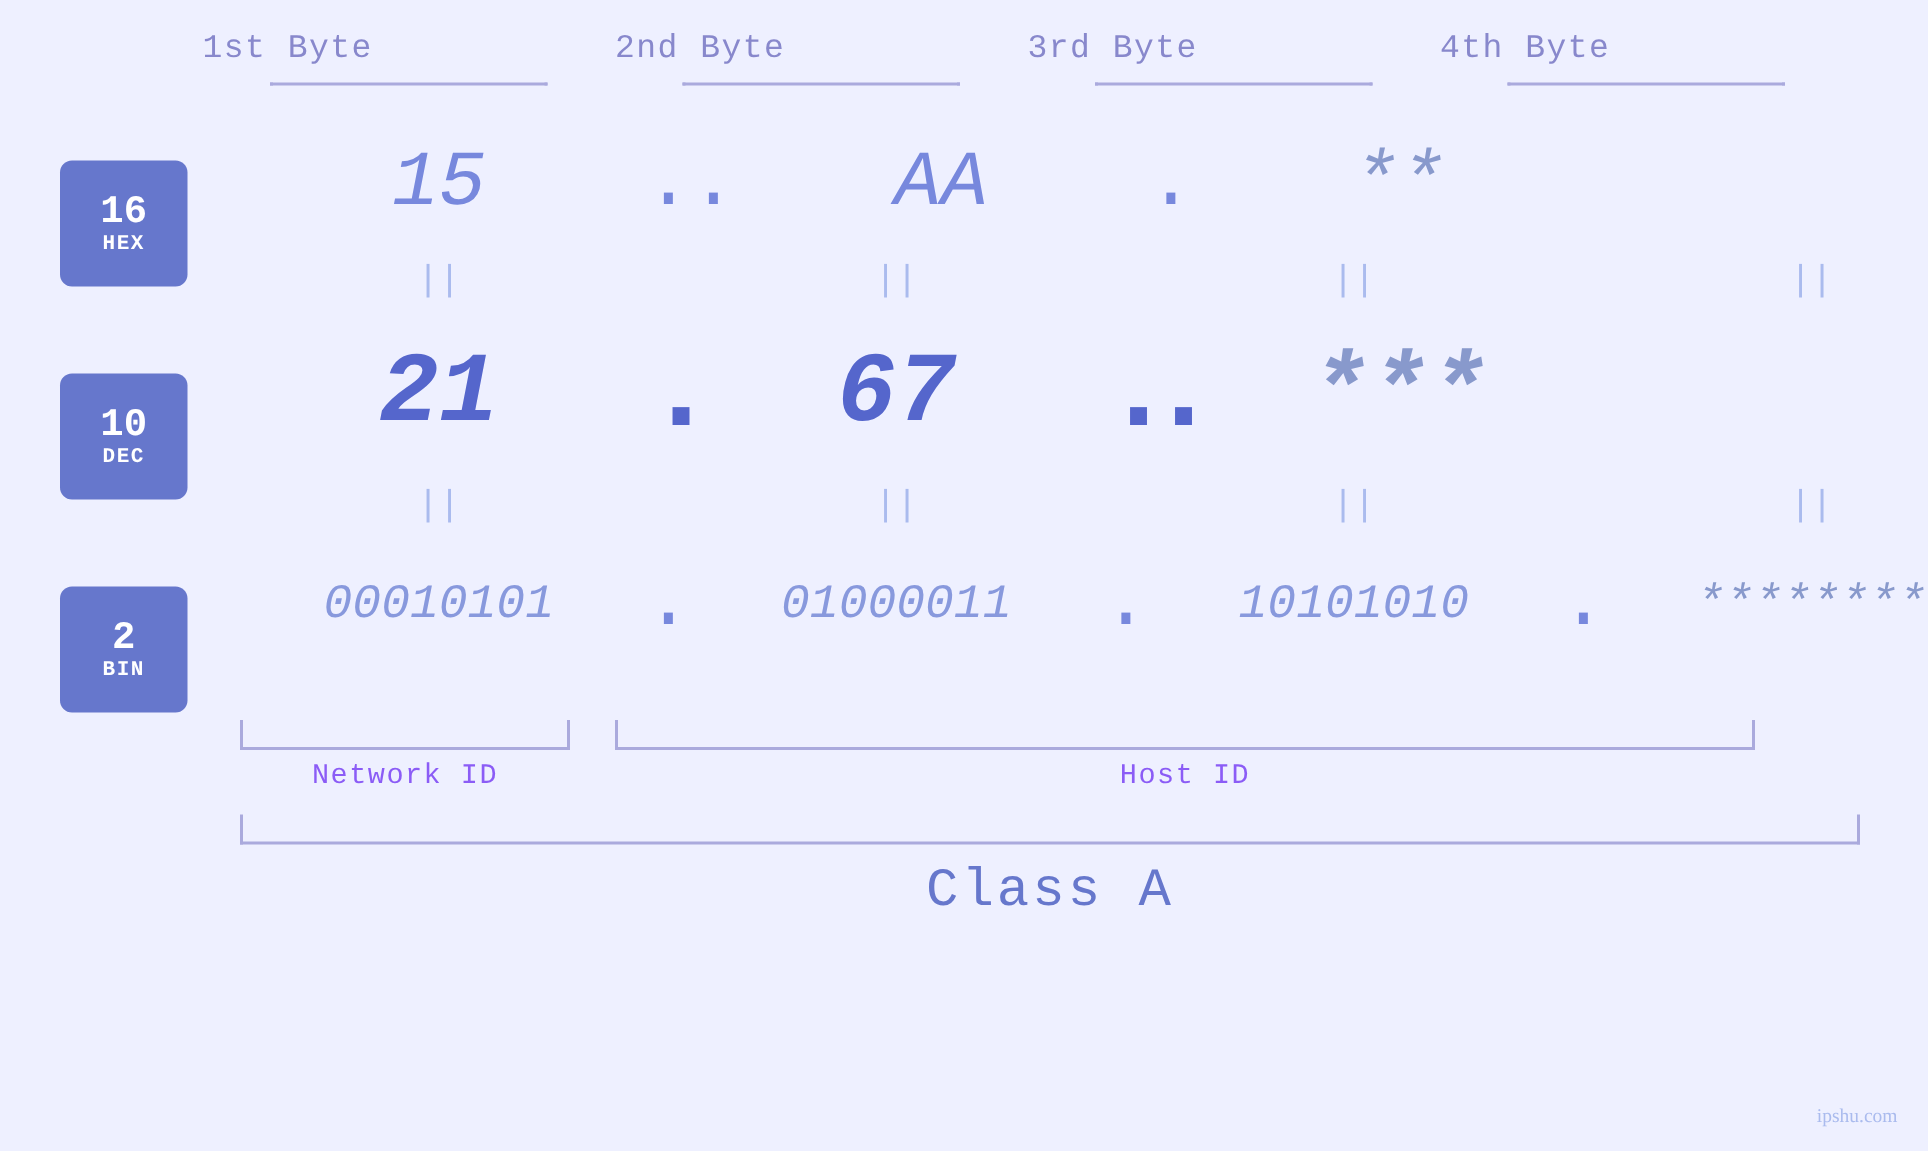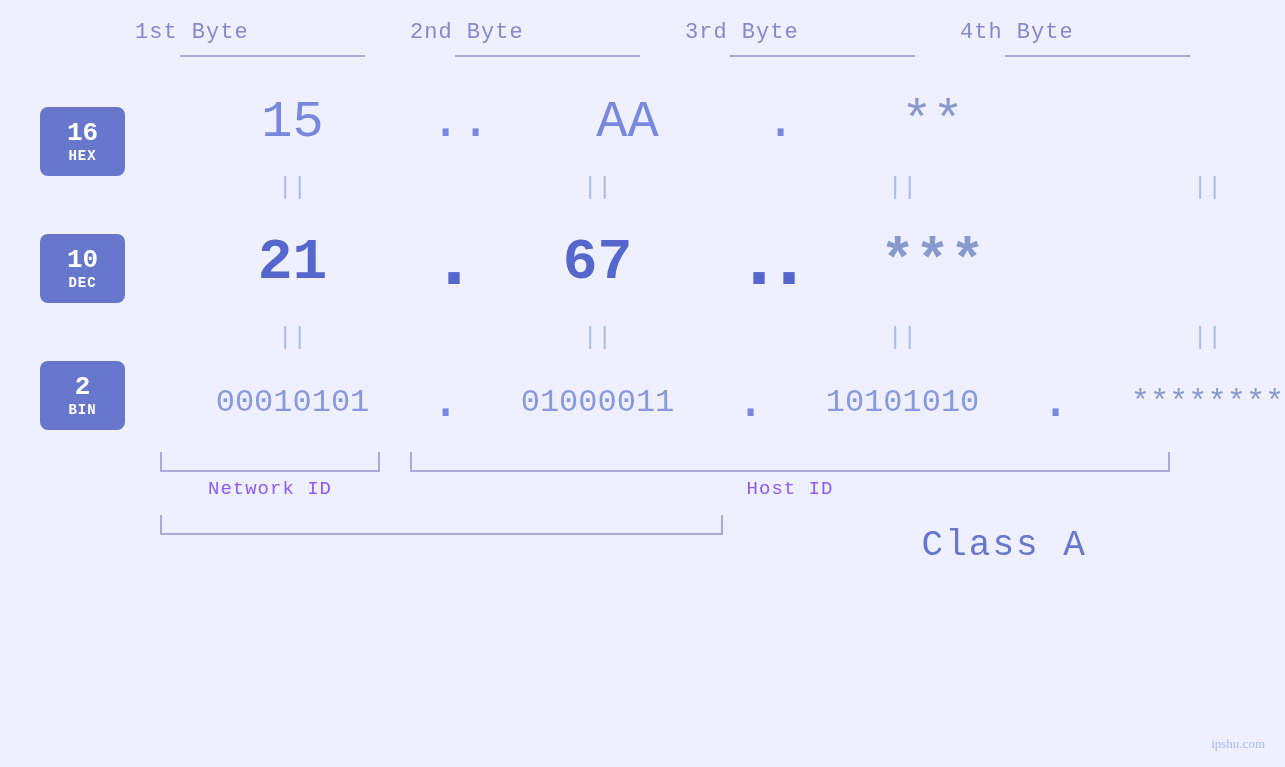--- a/index.html
+++ b/index.html
@@ -71,21 +71,21 @@
     .base-labels {
       display: flex;
       flex-direction: column;
       gap: 58px;
       margin-right: 30px;
       margin-top: 30px;
     }
 
     .base-badge {
       width: 85px;
-      height: 69px;
+      height: 84px;
       background-color: #6677cc;
       border-radius: 8px;
       display: flex;
       flex-direction: column;
       align-items: center;
       justify-content: center;
       color: white;
       font-weight: bold;
     }
 
@@ -123,29 +123,30 @@
       height: 90px;
     }
 
     .cell {
       width: 275px;
       text-align: center;
       color: #7788dd;
       display: flex;
       align-items: center;
       justify-content: center;
+      font-style: italic;
     }
 
     .hex-value {
       font-size: 52px;
       color: #7788dd;
     }
 
     .dec-value {
-      font-size: 58px;
+      font-size: 66px;
       font-weight: bold;
       color: #5566cc;
     }
 
     .bin-value {
       font-size: 32px;
       color: #8899dd;
     }
 
     .separator {
@@ -226,20 +227,21 @@
       margin-top: 6px;
       letter-spacing: 1px;
     }
 
     
     .class-section {
       display: flex;
       width: 100%;
       padding-left: 160px;
       margin-top: 15px;
+      flex-direction: column;
     }
 
     .class-bracket {
       width: 1080px;
       height: 20px;
       border-bottom: 2px solid #aaaadd;
       border-left: 2px solid #aaaadd;
       border-right: 2px solid #aaaadd;
     }
 

